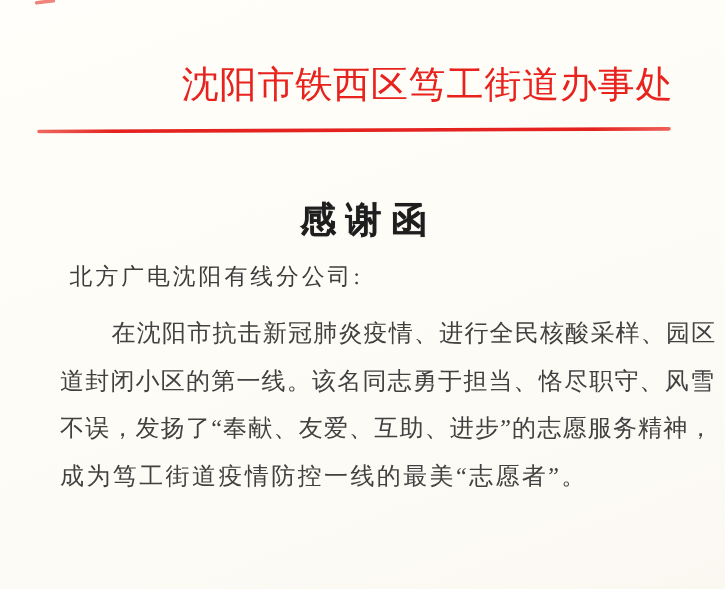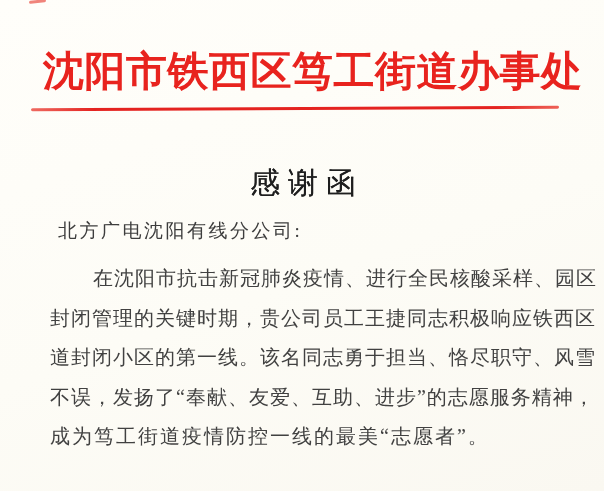--- a/index.html
+++ b/index.html
@@ -28,46 +28,46 @@
     background: rgba(232, 66, 56, 0.65);
     transform: rotate(-7deg);
     border-radius: 2px;
   }
   .letterhead-title {
     position: absolute;
     left: 43px;
     top: 46px;
     width: 518px;
     font-family: "Liberation Sans", "DejaVu Sans", sans-serif;
-    font-weight: 700;
-    font-size: 41px;
+    font-weight: 400;
+    font-size: 31px;
     line-height: 50px;
     letter-spacing: 0.5px;
     color: #e8231e;
     white-space: nowrap;
-    text-align: left;
+    text-align: right;
   }
   .letterhead-rule {
     position: absolute;
     left: 31px;
     top: 107px;
     width: 528px;
     height: 3px;
     background: linear-gradient(90deg, rgba(236,80,70,0.85), #e42320 12%, #e42320 88%, rgba(236,80,70,0.9));
     transform: rotate(-0.25deg);
     border-radius: 2px;
   }
   .doc-title {
     position: absolute;
     left: 47px;
     top: 163px;
     width: 520px;
     text-align: center;
     font-size: 30px;
-    font-weight: 400;
+    font-weight: 700;
     letter-spacing: 8px;
     color: #1e1e1e;
     text-shadow: 0 0 0.6px #3a3a3a;
   }
   .salutation {
     position: absolute;
     left: 58px;
     top: 218px;
     font-size: 19px;
     letter-spacing: 2.5px;
@@ -108,19 +108,18 @@
   <div class="letterhead-title">沈阳市铁西区笃工街道办事处</div>
 
   <div class="letterhead-rule"></div>
 
   <div class="doc-title">感谢函</div>
 
   <div class="salutation">北方广电沈阳有线分公司:</div>
 
   <div class="letter-body">
     <div class="body-line first">在沈阳市抗击新冠肺炎疫情、进行全民核酸采样、园区</div>
-    <div class="body-line">封闭管理的关键时期，贵公司员工王捷同志积极响应铁西区</div>
     <div class="body-line">道封闭小区的第一线。该名同志勇于担当、恪尽职守、风雪</div>
     <div class="body-line">不误，发扬了“奉献、友爱、互助、进步”的志愿服务精神，</div>
     <div class="body-line last">成为笃工街道疫情防控一线的最美“志愿者”。</div>
   </div>
 
 </div>
 
 </body></html>

